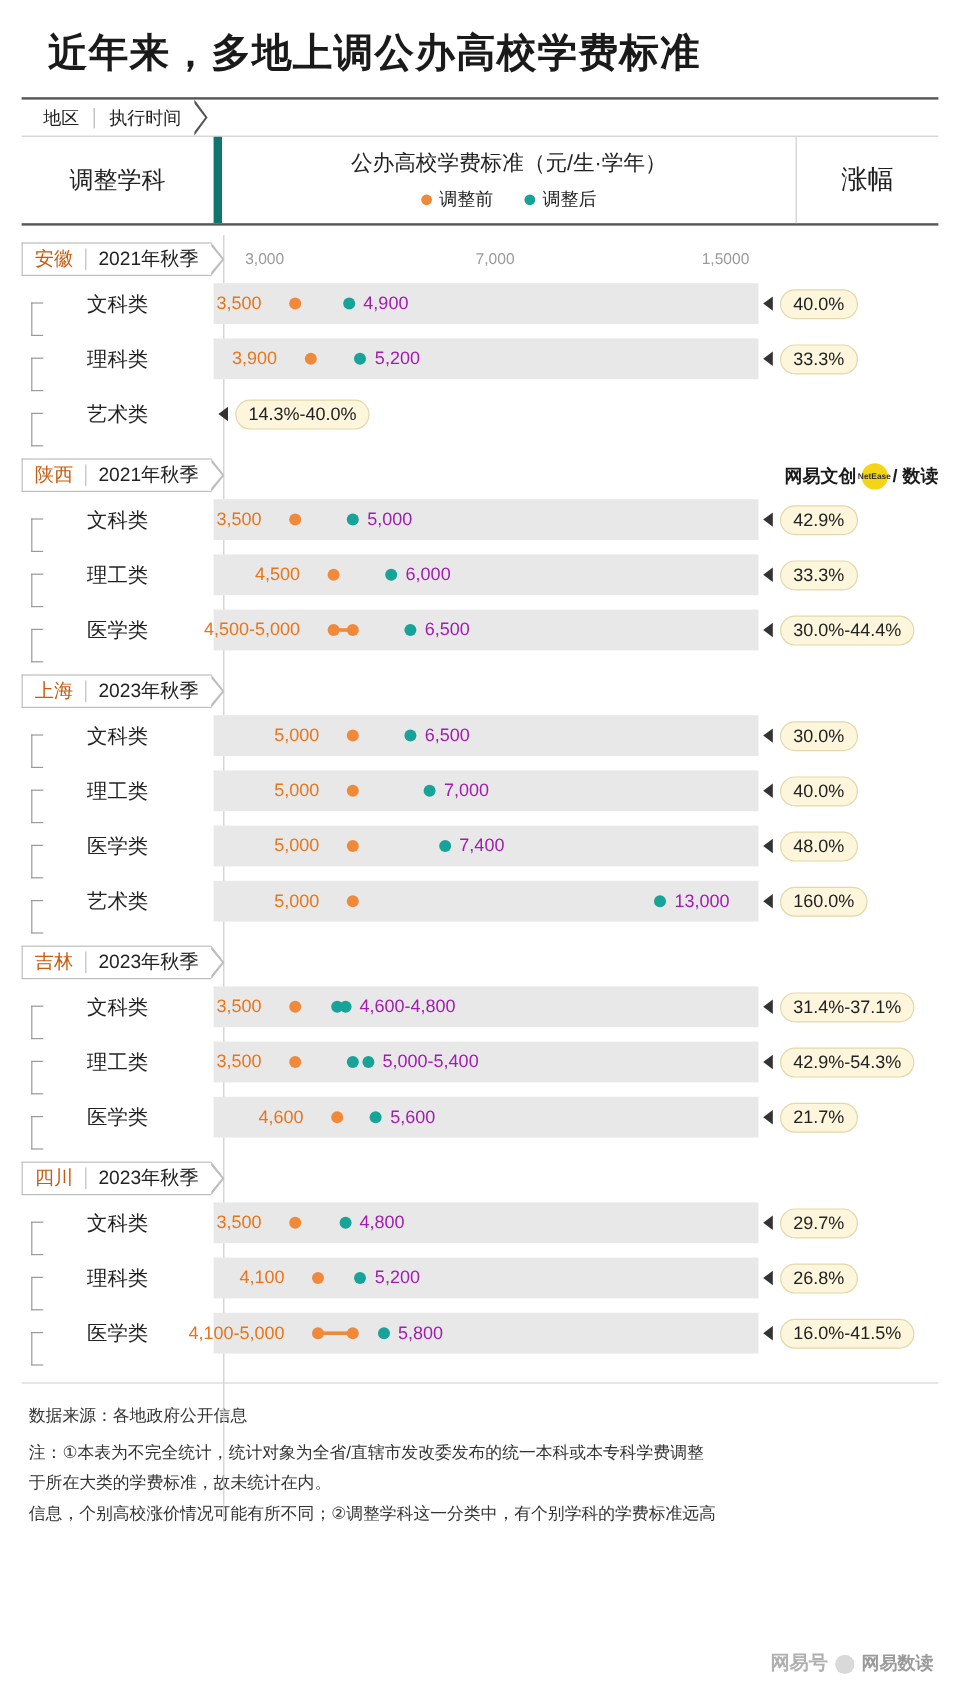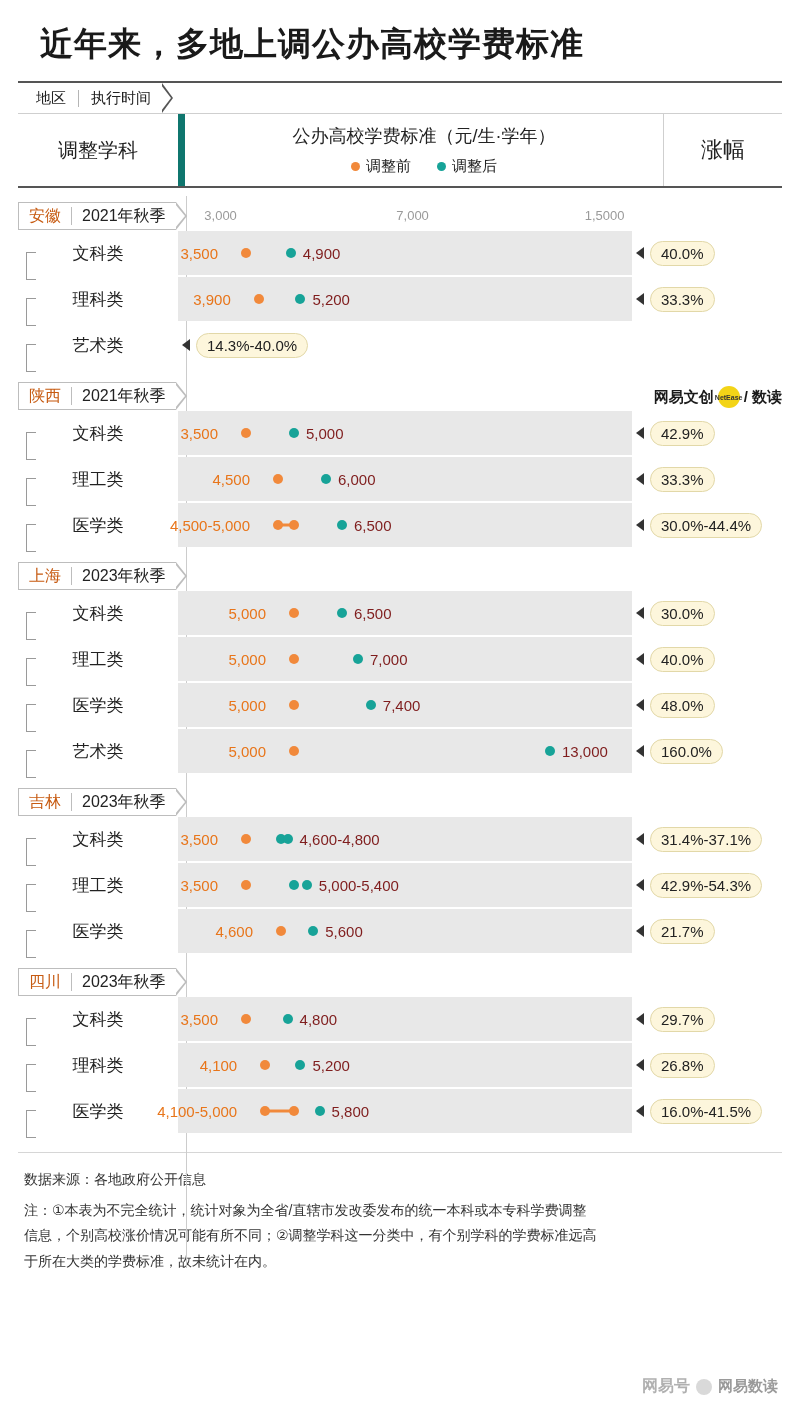--- a/index.html
+++ b/index.html
@@ -197,21 +197,21 @@
     left: 8px;
     top: 10px;
     width: 9px;
     height: 26px;
     border-left: 1px solid #9a9a9a;
     border-top: 1px solid #9a9a9a;
     border-bottom: 1px solid #9a9a9a;
   }
   .track {
     flex: 1;
-    height: 44px;
+    height: 34px;
     background: #e8e8e8;
     position: relative;
   }
   .pct-wrap {
     width: 150px;
     flex: 0 0 150px;
     display: flex;
     align-items: center;
     justify-content: flex-start;
     padding-left: 4px;
@@ -252,21 +252,21 @@
     transform: translateY(-50%);
   }
   .lbl {
     position: absolute;
     top: 50%;
     transform: translateY(-50%);
     font-size: 15px;
     white-space: nowrap;
   }
   .lbl.before { color: #e8751a; }
-  .lbl.after  { color: #7f1d1d; }
+  .lbl.after  { color: #a21caf; }
   .lbl.rt { text-align: right; }
   
   .guide {
     position: absolute;
     left: 186px;
     top: 196px;
     width: 1px;
     height: 1072px;
     background: #cccccc;
     z-index: 0;
@@ -641,22 +641,22 @@
               <div class="pct">16.0%-41.5%</div>
             </div>
           </div>
         </div>
       </div>
     </div>
 
   <div class="footer">
     <div>数据来源：各地政府公开信息</div>
     <div class="footnote">注：①本表为不完全统计，统计对象为全省/直辖市发改委发布的统一本科或本专科学费调整</div>
+    <div>于所在大类的学费标准，故未统计在内。</div>
     <div>信息，个别高校涨价情况可能有所不同；②调整学科这一分类中，有个别学科的学费标准远高</div>
-    <div>于所在大类的学费标准，故未统计在内。</div>
   </div>
 
   <div class="bottom-brand">
     <span class="logo">网易号</span>
     <span class="dot"></span>
     <span>网易数读</span>
   </div>
 
 </div>
 

